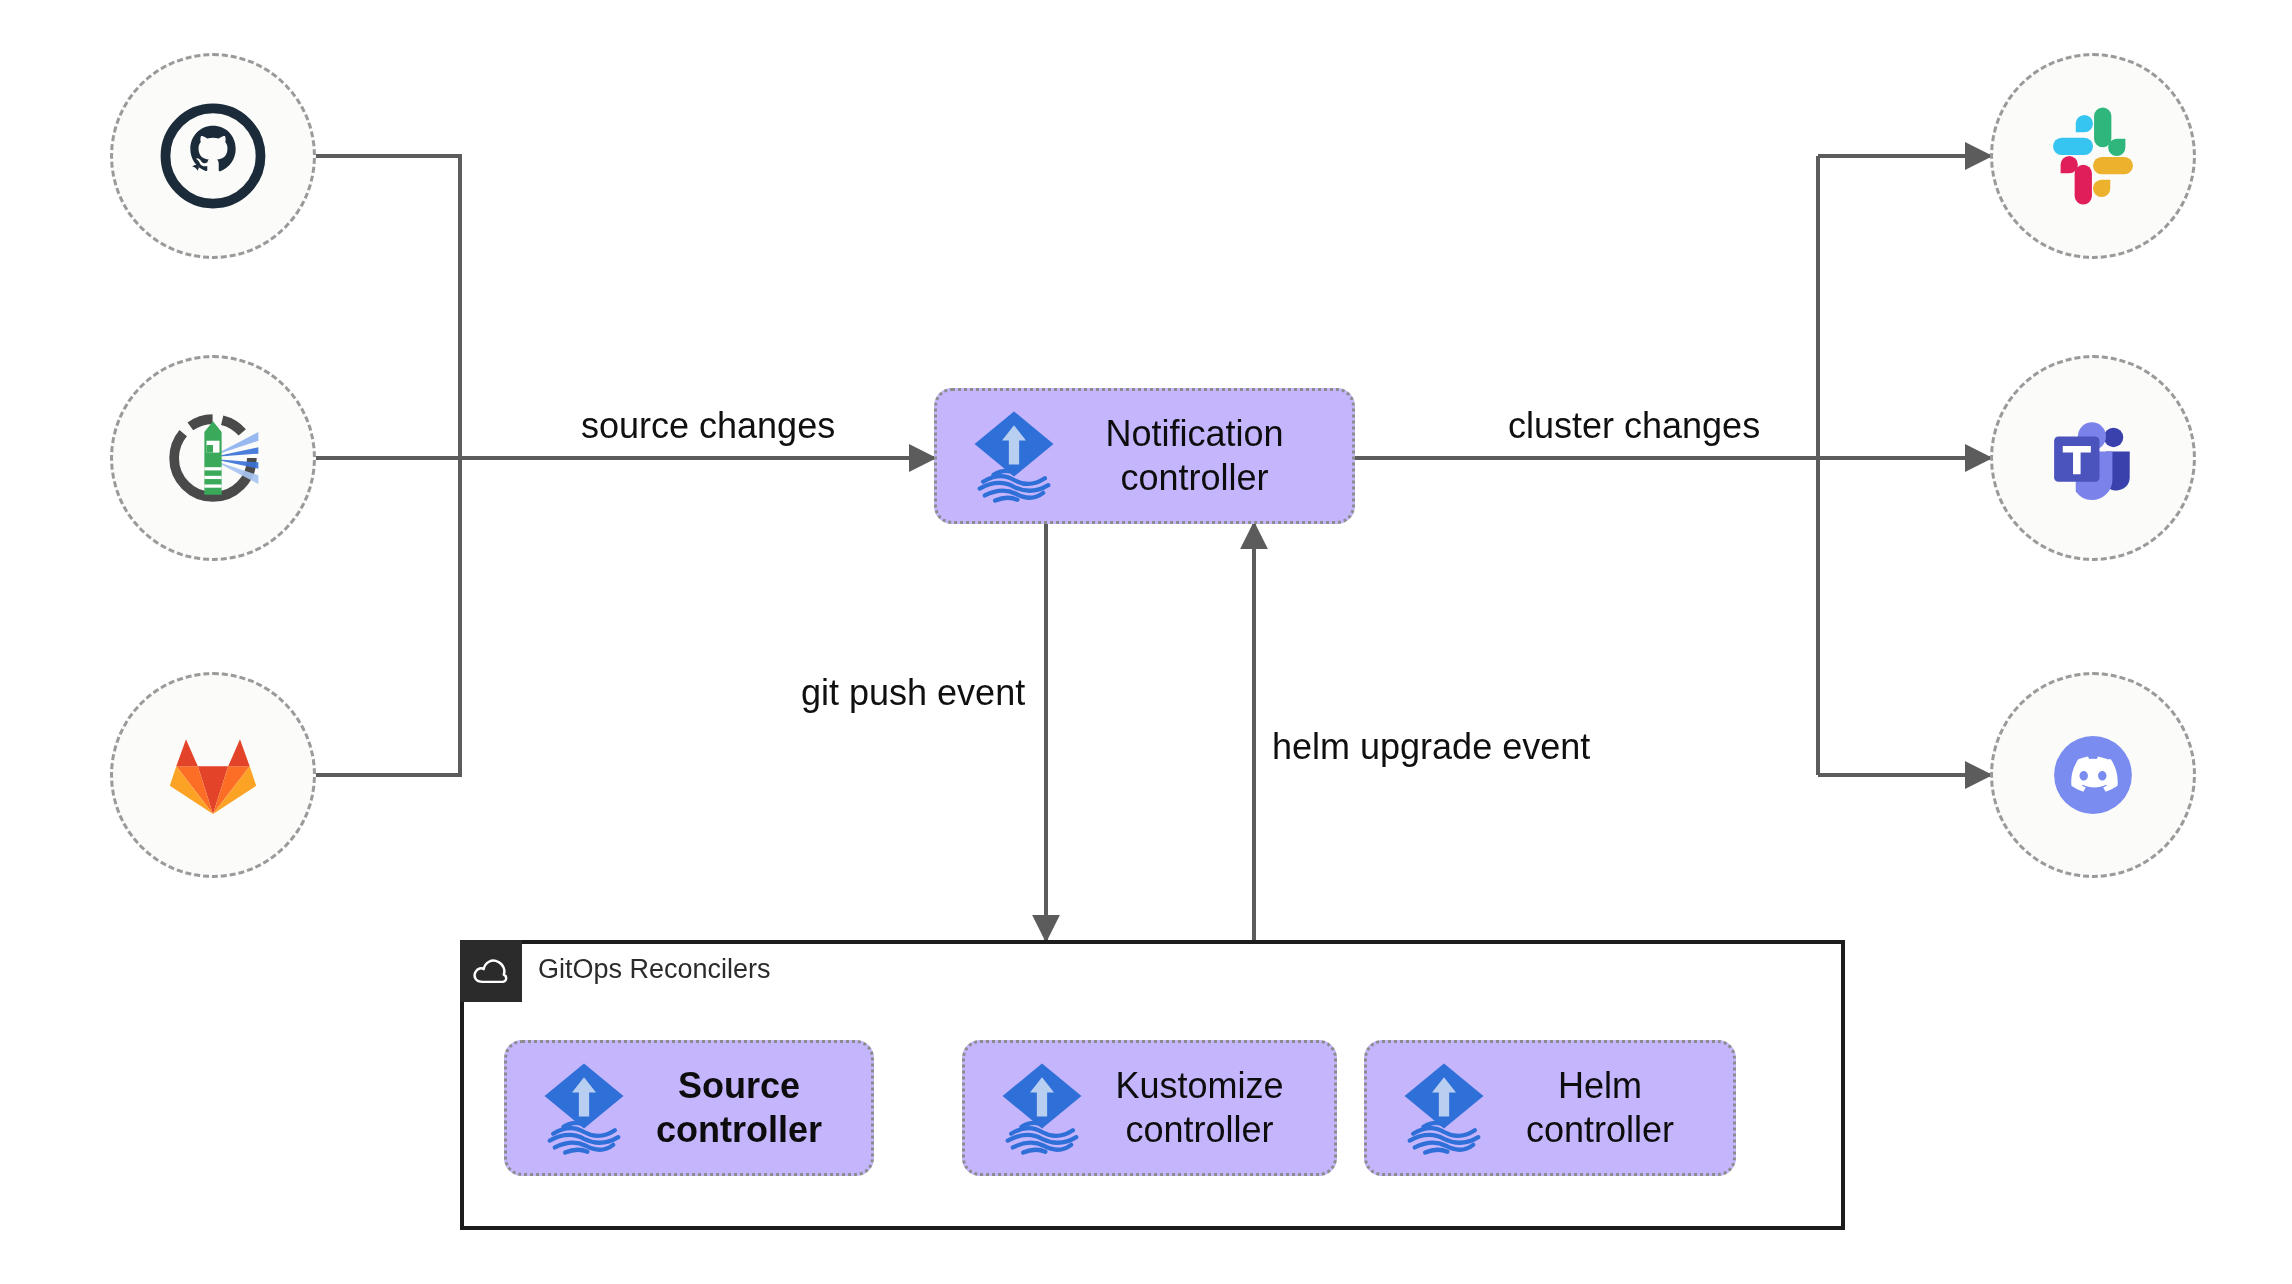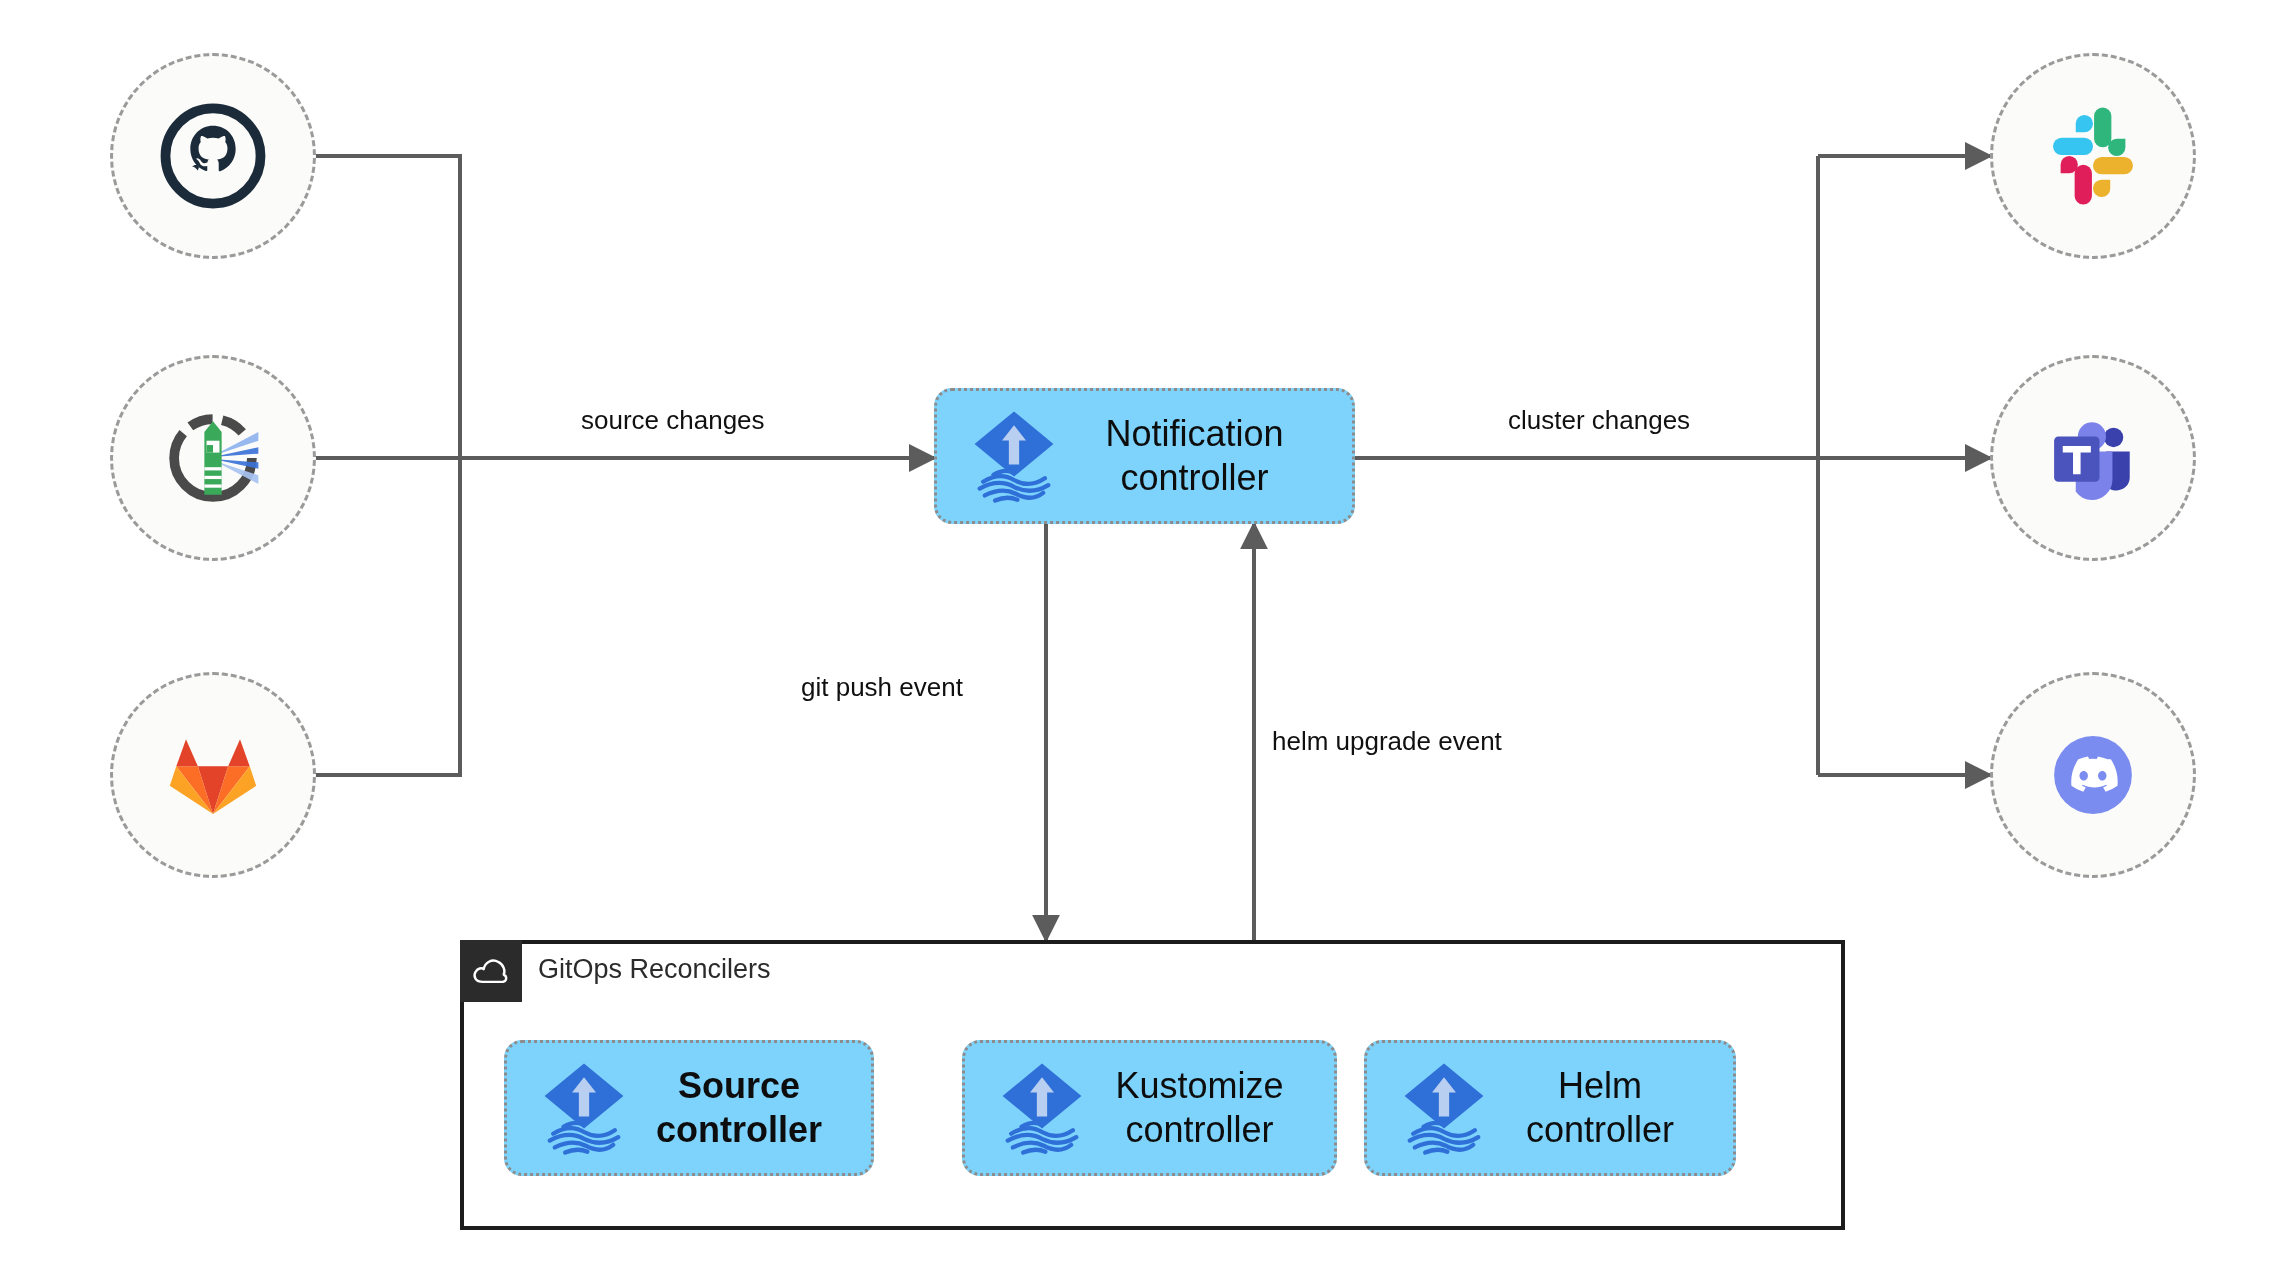--- a/index.html
+++ b/index.html
@@ -44,21 +44,21 @@
   }
   .circle-node .glyph {
     width: 108px;
     height: 108px;
     display: block;
   }
 
   
   .card {
     position: absolute;
-    background: #7dd3fc;
+    background: #c4b5fd;
     border: 3px dotted #8c8c8c;
     border-radius: 18px;
     box-sizing: border-box;
     display: flex;
     align-items: center;
     justify-content: flex-start;
   }
   .card .card-icon {
     width: 86px;
     height: 96px;
@@ -102,21 +102,21 @@
     position: absolute;
     left: 538px;
     top: 954px;
     font-size: 27px;
     color: #2b2b2b;
   }
 
   
   .edge-label {
     position: absolute;
-    font-size: 26px;
+    font-size: 36px;
     color: #101010;
     white-space: nowrap;
   }
 </style>
 </head>
 <body>
 
 <div id="canvas">
 
   <svg id="wires" viewBox="0 0 2292 1284" xmlns="http://www.w3.org/2000/svg">

